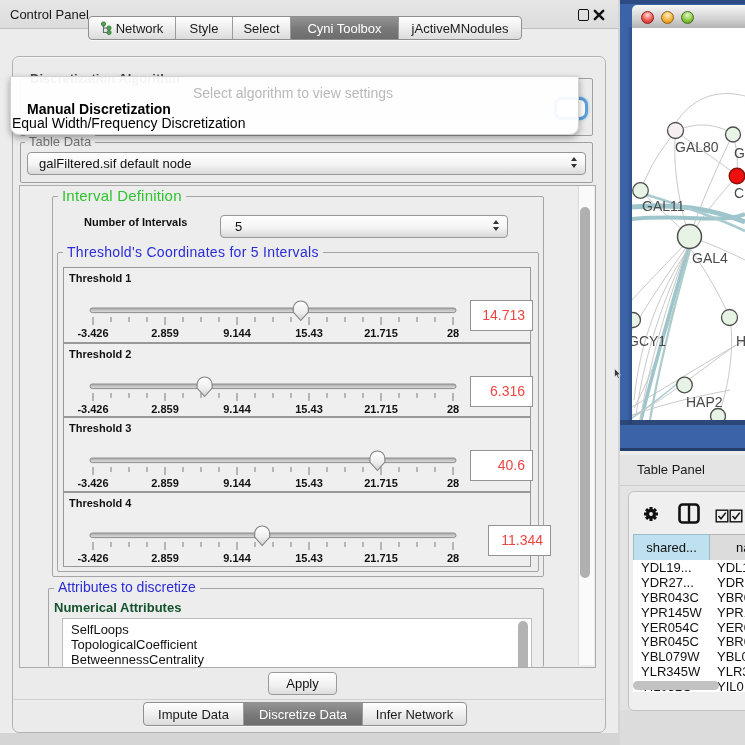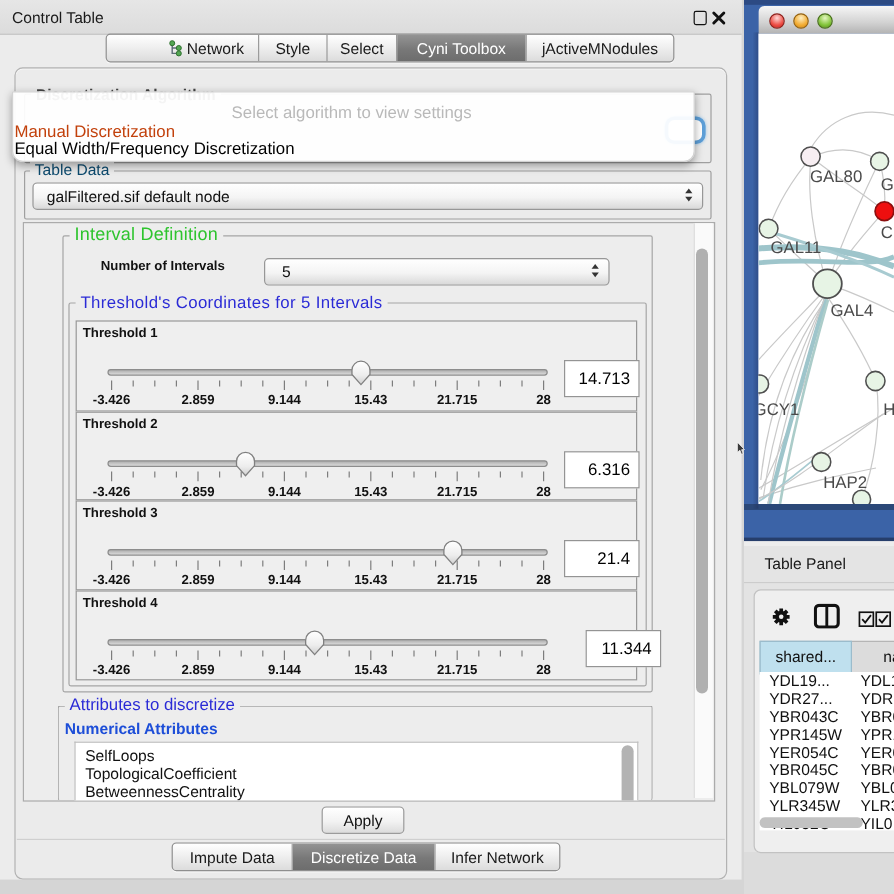--- a/index.html
+++ b/index.html
@@ -12,49 +12,49 @@
 .seg+.seg{border-left:1px solid #9b9b9b;}
 .seg.sel{background:linear-gradient(#949494,#787878 55%,#6d6d6d);color:#fff;}
 .groupbox{position:absolute;border:1px solid #9f9f9f;border-radius:2px;}
 .gtitle{position:absolute;font-size:13px;background:#ededed;padding:0 4px;line-height:13px;}
 .combo{position:absolute;border:1px solid #979797;border-radius:4px;
  background:linear-gradient(#ffffff,#f4f4f4 55%,#d9d9d9);
  font-size:13px;color:#111;display:flex;align-items:center;}
 .tpanel{position:absolute;border:1px solid #989898;background:#efefef;}
 .tlabel{position:absolute;left:5px;top:4px;font-weight:bold;font-size:11px;color:#111;}
 .vbox{position:absolute;width:54px;height:29px;border:1px solid #949494;background:#fff;
- font-size:14px;color:#000000;text-align:right;line-height:29px;padding-right:7px;}
+ font-size:14px;color:#ef4444;text-align:right;line-height:29px;padding-right:7px;}
 </style></head><body>
 <div id="root">
 
 <div class="abs" style="left:0;top:0;width:618px;height:733px;background:#ececec;"></div>
 <div class="abs" style="left:0;top:0;width:618px;height:28px;background:linear-gradient(#e6e6e6,#dcdcdc);border-bottom:1px solid #c0c0c0;"></div>
-<div class="abs" style="left:10px;top:7px;font-size:13px;color:#1a1a1a;">Control Table</div>
+<div class="abs" style="left:10px;top:7px;font-size:13px;color:#1a1a1a;">Control Panel</div>
 <div class="abs" style="left:578px;top:9px;width:9px;height:10px;border:1.6px solid #111;border-radius:2px;"></div>
 <svg class="abs" style="left:593px;top:9px;" width="12" height="12" viewBox="0 0 12 12">
 <path d="M1.8 1.8 L10.2 10.2 M10.2 1.8 L1.8 10.2" stroke="#111" stroke-width="2.4" stroke-linecap="round"></path>
     </svg>
-<div class="segbar" style="left:88px;top:28px;height:22px;padding-left:40px;">
+<div class="segbar" style="left:88px;top:16px;height:22px;">
 <div class="seg" style="width:86px;"><svg width="11" height="15" viewBox="0 0 11 15" style="margin-right:4px;">
 <path d="M2.5 4 V12 M2.5 7 H7.5 M2.5 11.5 H7.5" stroke="#5f6d79" stroke-width="1.2" fill="none"></path>
 <circle cx="2.5" cy="3" r="2.1" fill="#53a653" stroke="#2c6e2c" stroke-width=".8"></circle>
 <circle cx="8" cy="7" r="2.1" fill="#53a653" stroke="#2c6e2c" stroke-width=".8"></circle>
 <circle cx="8" cy="11.5" r="2.1" fill="#53a653" stroke="#2c6e2c" stroke-width=".8"></circle>
 </svg>Network</div>
 <div class="seg" style="width:56px;">Style</div>
 <div class="seg" style="width:57px;">Select</div>
 <div class="seg sel" style="width:107px;">Cyni Toolbox</div>
 <div class="seg" style="width:122px;">jActiveMNodules</div>
 </div>
 <div class="abs" style="left:12px;top:56px;width:592px;height:675px;background:#ebebeb;border:1px solid #b2b2b2;border-radius:7px;box-shadow:inset 0 1px 0 #f8f8f8;"></div>
 <div class="groupbox" style="left:20px;top:78px;width:571px;height:56px;"></div>
 <div class="gtitle" style="left:26px;top:72px;background:#ebebeb;font-weight:bold;color:#454545;">Discretization Algorithm</div>
 <div class="abs" style="left:554px;top:97px;width:28px;height:17px;border:3px solid #5d9fd8;border-radius:8px;background:#fff;box-shadow:0 0 3px #8fc0e8;"></div>
 <div class="groupbox" style="left:20px;top:142px;width:571px;height:39px;"></div>
-<div class="gtitle" style="left:25px;top:135px;background:#ebebeb;color:#0c4a6e;">Table Data</div>
+<div class="gtitle" style="left:25px;top:135px;background:#ebebeb;color:#737373;">Table Data</div>
 <div class="combo" style="left:27px;top:152px;width:557px;height:21px;">
 <span style="margin-left:11px;">galFiltered.sif default node</span>
 <svg class="abs" style="right:7px;top:3px;" width="8" height="13" viewBox="0 0 8 13">
 <path d="M4 1 L7 5 H1 Z" fill="#333"></path>
         <path d="M4 12 L1 8 H7 Z" fill="#333"></path>
       </svg>
     </div>
 <div class="abs" style="left:19px;top:185px;width:575px;height:481px;background:#ededed;border:1px solid #ababab;"></div>
 <div class="abs" style="left:578px;top:186px;width:15px;height:479px;background:#fafafa;border-left:1px solid #d9d9d9;"></div>
 <div class="abs" style="left:580px;top:207px;width:10px;height:371px;background:#b0b0b0;border-radius:5px;"></div>
@@ -139,21 +139,21 @@
         <rect x="26" y="40" width="366" height="4.6" rx="2.3" fill="url(#trk)" stroke="#8d8d8d" stroke-width="1"></rect>
         <path d="M29.0 49 V57 M47.0 49 V54 M65.0 49 V54 M83.0 49 V54 M101.0 49 V57 M119.0 49 V54 M137.0 49 V54 M155.0 49 V54 M173.0 49 V57 M191.0 49 V54 M209.0 49 V54 M227.0 49 V54 M245.0 49 V57 M263.0 49 V54 M281.0 49 V54 M299.0 49 V54 M317.0 49 V57 M335.0 49 V54 M353.0 49 V54 M371.0 49 V54 M389.0 49 V57" stroke="#7d7d7d" stroke-width="1"></path>
         <text x="29.0" y="69" font-size="11" font-weight="bold" fill="#111" text-anchor="middle" font-family="Liberation Sans">-3.426</text>
         <text x="101.0" y="69" font-size="11" font-weight="bold" fill="#111" text-anchor="middle" font-family="Liberation Sans">2.859</text>
         <text x="173.0" y="69" font-size="11" font-weight="bold" fill="#111" text-anchor="middle" font-family="Liberation Sans">9.144</text>
         <text x="245.0" y="69" font-size="11" font-weight="bold" fill="#111" text-anchor="middle" font-family="Liberation Sans">15.43</text>
         <text x="317.0" y="69" font-size="11" font-weight="bold" fill="#111" text-anchor="middle" font-family="Liberation Sans">21.715</text>
         <text x="389.0" y="69" font-size="11" font-weight="bold" fill="#111" text-anchor="middle" font-family="Liberation Sans">28</text>
         <path d="M305.9 40.5 a7.5 7.5 0 0 1 15 0 v3.5 L313.4 52.5 L305.9 44 Z" fill="url(#thm)" stroke="#808080" stroke-width="1.1"></path>
       </svg>
-      <div class="vbox" style="left:406px;top:32px;">21.4</div>
+      <div class="vbox" style="left:406px;top:32px;">40.6</div>
     </div>
 <div class="tpanel" style="left:63px;top:492px;width:466px;height:73px;">
       <div class="tlabel">Threshold 4</div>
       <svg class="abs" style="left:0;top:0;" width="466" height="73" viewBox="0 0 466 73">
         <defs>
           <linearGradient id="trk" x1="0" y1="0" x2="0" y2="1">
             <stop offset="0" stop-color="#a9a9a9"></stop>
             <stop offset="1" stop-color="#e0e0e0"></stop>
           </linearGradient>
           <linearGradient id="thm" x1="0" y1="0" x2="0" y2="1">
@@ -169,21 +169,21 @@
         <text x="173.0" y="69" font-size="11" font-weight="bold" fill="#111" text-anchor="middle" font-family="Liberation Sans">9.144</text>
         <text x="245.0" y="69" font-size="11" font-weight="bold" fill="#111" text-anchor="middle" font-family="Liberation Sans">15.43</text>
         <text x="317.0" y="69" font-size="11" font-weight="bold" fill="#111" text-anchor="middle" font-family="Liberation Sans">21.715</text>
         <text x="389.0" y="69" font-size="11" font-weight="bold" fill="#111" text-anchor="middle" font-family="Liberation Sans">28</text>
         <path d="M190.7 40.5 a7.5 7.5 0 0 1 15 0 v3.5 L198.2 52.5 L190.7 44 Z" fill="url(#thm)" stroke="#808080" stroke-width="1.1"></path>
       </svg>
       <div class="vbox" style="left:424px;top:32px;">11.344</div>
     </div>
 <div class="groupbox" style="left:48px;top:588px;width:494px;height:78px;border-bottom:none;border-color:#a5a5a5;"></div>
 <div class="gtitle" style="left:54px;top:581px;color:#2b2bd6;font-size:14px;">Attributes to discretize</div>
-<div class="abs" style="left:54px;top:600px;font-size:13px;font-weight:bold;color:#1d4ed8;">Numerical Attributes</div>
+<div class="abs" style="left:54px;top:600px;font-size:13px;font-weight:bold;color:#14532d;">Numerical Attributes</div>
 <div class="abs" style="left:62px;top:618px;width:468px;height:48px;background:#ffffff;border:1px solid #bdbdbd;border-bottom:none;overflow:hidden;">
       <div style="font-size:13px;color:#111;padding-left:8px;line-height:15px;padding-top:3px;">SelfLoops<br>TopologicalCoefficient<br>BetweennessCentrality</div>
       <div class="abs" style="left:455px;top:2px;width:10px;height:60px;background:#b3b3b3;border-radius:5px;"></div>
     </div>
 <div class="abs" style="left:268px;top:672px;width:67px;height:21px;border:1px solid #9b9b9b;border-radius:4px;background:linear-gradient(#ffffff,#f2f2f2 55%,#dcdcdc);font-size:13px;color:#111;text-align:center;line-height:21px;">Apply</div>
 <div class="abs" style="left:14px;top:699px;width:590px;height:1px;background:#cfcfcf;"></div>
 <div class="segbar" style="left:143px;top:702px;height:22px;">
 <div class="seg" style="width:99px;">Impute Data</div>
 <div class="seg sel" style="width:118px;">Discretize Data</div>
 <div class="seg" style="width:103px;">Infer Network</div>
@@ -298,14 +298,14 @@
 <div class="abs" style="left:8px;top:119px;">YIL052C</div>
       <div class="abs" style="left:84px;top:119px;">YIL0</div>
 </div>
 <div class="abs" style="left:633px;top:681px;width:86px;height:9px;background:#c2c2c2;border-radius:4.5px;"></div>
 <svg class="abs" style="left:612px;top:368px;" width="9" height="13" viewBox="0 0 9 13">
 <path d="M2.5 0.5 L2.5 9 L4.6 7.2 L5.9 10.6 L7.3 10 L6 6.8 L8.4 6.6 Z" fill="#3a3a3a" stroke="#ffffff" stroke-width="0.6"></path>
     </svg>
 <div class="abs" style="left:10px;top:76px;width:567px;height:57px;background:rgba(255,255,255,0.94);
 border:1px solid #d2d2d2;border-radius:1px 1px 9px 9px;box-shadow:0 3px 7px rgba(0,0,0,0.35);"></div>
 <div class="abs" style="left:193px;top:85px;width:210px;font-size:14px;color:#b9b9b9;">Select algorithm to view settings</div>
-<div class="abs" style="left:12px;top:101px;font-size:14px;font-weight:normal;color:#c2410c;">Manual Discretization</div>
+<div class="abs" style="left:12px;top:101px;font-size:14px;font-weight:bold;color:#000000;padding-left:15px;">Manual Discretization</div>
 <div class="abs" style="left:12px;top:115px;font-size:14px;color:#000;">Equal Width/Frequency Discretization</div>
 </div>
 </body></html>

